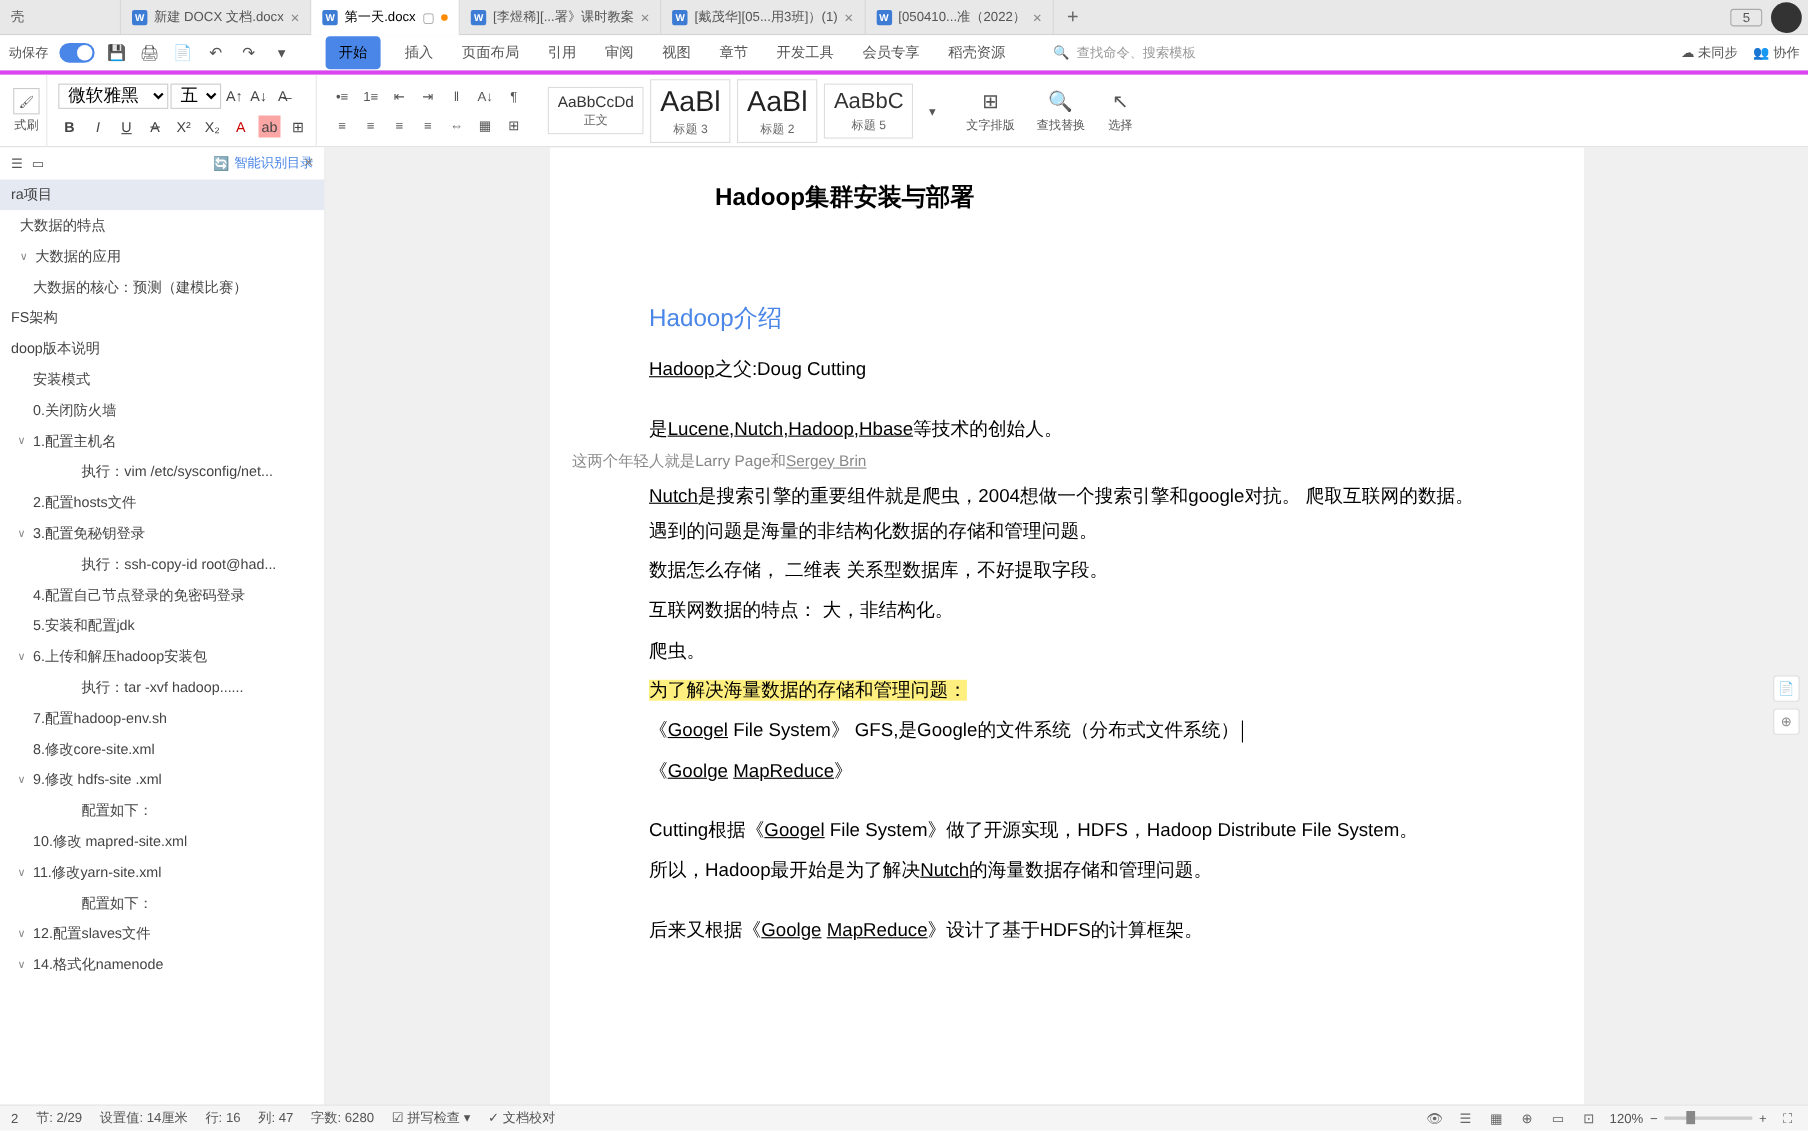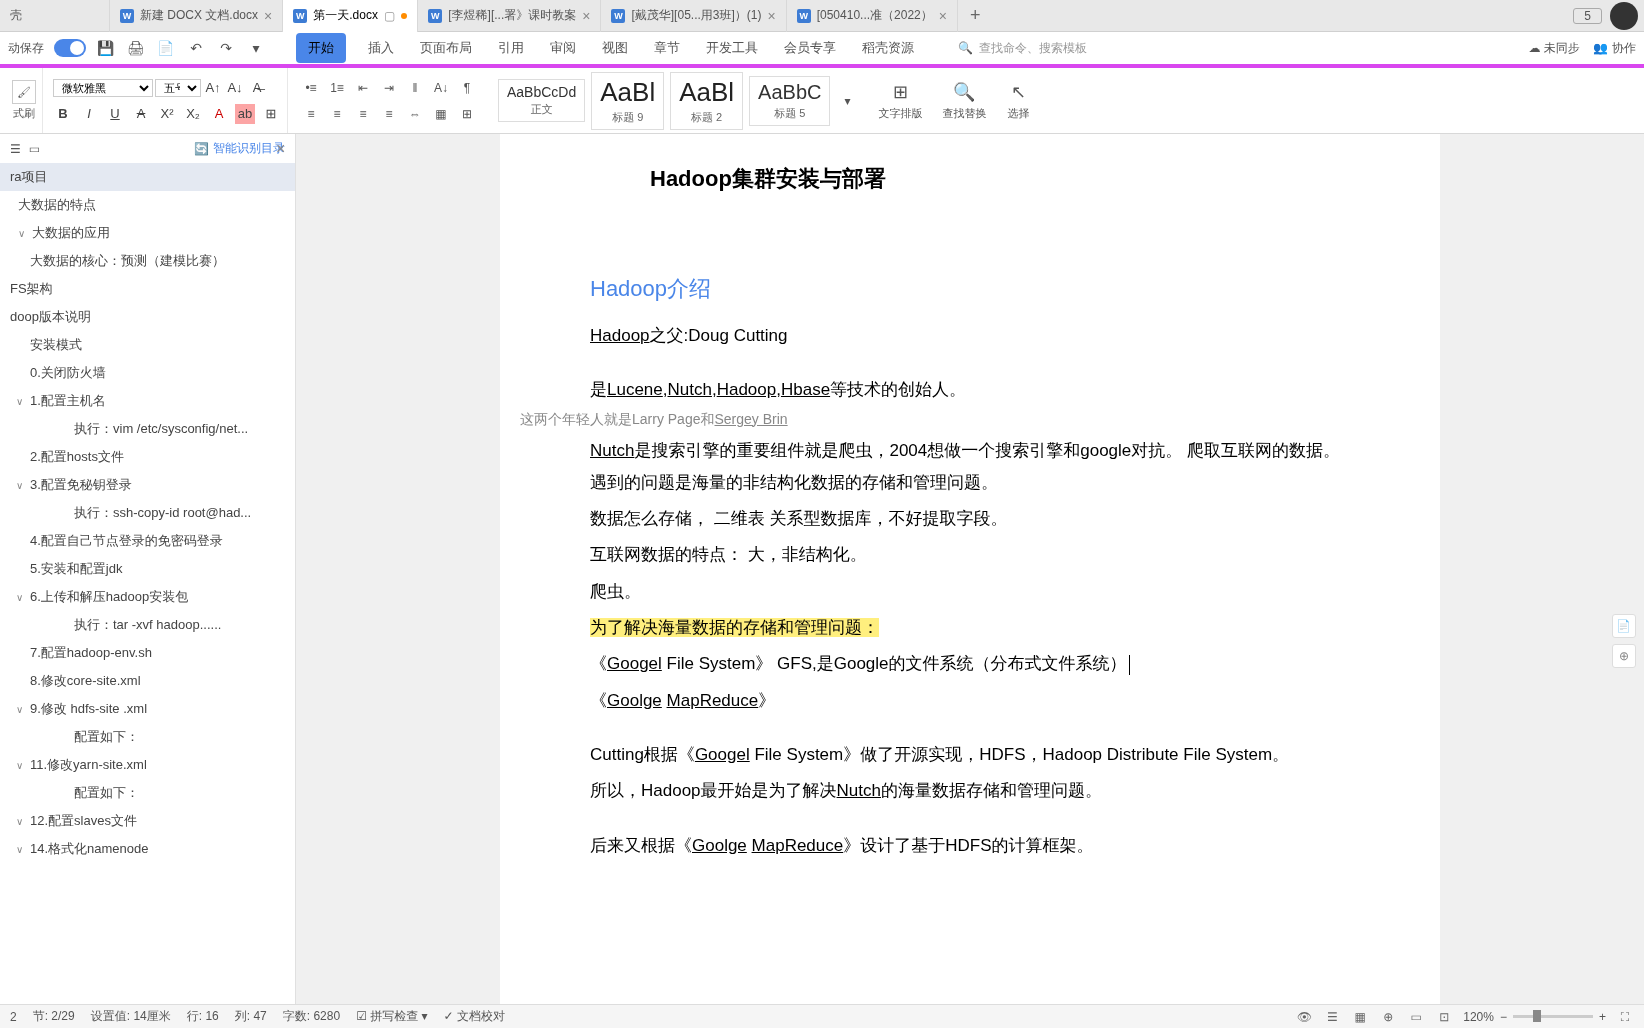--- a/index.html
+++ b/index.html
@@ -24,21 +24,21 @@
 .menu-item{font-size:13px;color:#555;padding:6px 4px;cursor:pointer}
 .menu-item.active{background:#4a86e8;color:#000000;padding:6px 12px;border-radius:4px}
 .search-box{margin-left:30px;display:flex;align-items:center;gap:6px;color:#999;font-size:12px}
 .right-tools{margin-left:auto;display:flex;align-items:center;gap:14px;font-size:12px;color:#555}
 
 .ribbon{height:66px;background:#fff;display:flex;align-items:center;padding:0 6px;border-bottom:1px solid #d8d8d8;gap:4px}
 .ribbon-group{display:flex;flex-direction:column;align-items:center;padding:0 6px;border-right:1px solid #e8e8e8;height:100%;justify-content:center}
 .brush{display:flex;flex-direction:column;align-items:center;gap:2px;font-size:11px;color:#555}
 .brush-icon{width:24px;height:24px;border:1px solid #ccc;display:flex;align-items:center;justify-content:center}
 .font-row{display:flex;gap:2px;align-items:center;margin-bottom:6px}
-.font-select{border:1px solid #ccc;font-size:11px;padding:1px 4px;background:#fff}
+.font-select{border:1px solid #ccc;font-size:16px;padding:1px 4px;background:#fff}
 .font-name{width:100px}
 .font-size{width:46px}
 .btn-row{display:flex;gap:6px;align-items:center}
 .fbtn{width:20px;height:20px;display:flex;align-items:center;justify-content:center;font-size:13px;color:#444}
 .bold{font-weight:bold}
 .italic{font-style:italic}
 .underline{text-decoration:underline}
 .strike{text-decoration:line-through}
 .para-group{display:flex;flex-direction:column;gap:6px;padding:0 8px}
 .para-row{display:flex;gap:4px}
@@ -200,21 +200,21 @@
       <span class="pbtn">⊞</span>
     </div>
   </div>
   <div class="styles">
     <div class="style-card">
         <div class="style-preview">AaBbCcDd</div>
         <div class="style-name">正文</div>
       </div>
     <div class="style-card">
         <div class="style-preview lg">AaBl</div>
-        <div class="style-name">标题 9</div>
+        <div class="style-name">标题 3</div>
       </div>
     <div class="style-card">
         <div class="style-preview lg">AaBl</div>
         <div class="style-name">标题 2</div>
       </div>
     <div class="style-card">
         <div class="style-preview" style="font-size:20px">AaBbC</div>
         <div class="style-name">标题 5</div>
       </div>
     <span class="pbtn">▾</span>
@@ -307,20 +307,23 @@
         </div>
         <div class="toc-item ind2">
           <span>8.修改core-site.xml</span>
         </div>
         <div class="toc-item ind2">
           <span class="chev">∨</span>
           <span>9.修改 hdfs-site .xml</span>
         </div>
         <div class="toc-item ind3">
           <span>配置如下：</span>
+        </div>
+        <div class="toc-item ind2">
+          <span>10.修改 mapred-site.xml</span>
         </div>
         <div class="toc-item ind2">
           <span class="chev">∨</span>
           <span>11.修改yarn-site.xml</span>
         </div>
         <div class="toc-item ind3">
           <span>配置如下：</span>
         </div>
         <div class="toc-item ind2">
           <span class="chev">∨</span>

